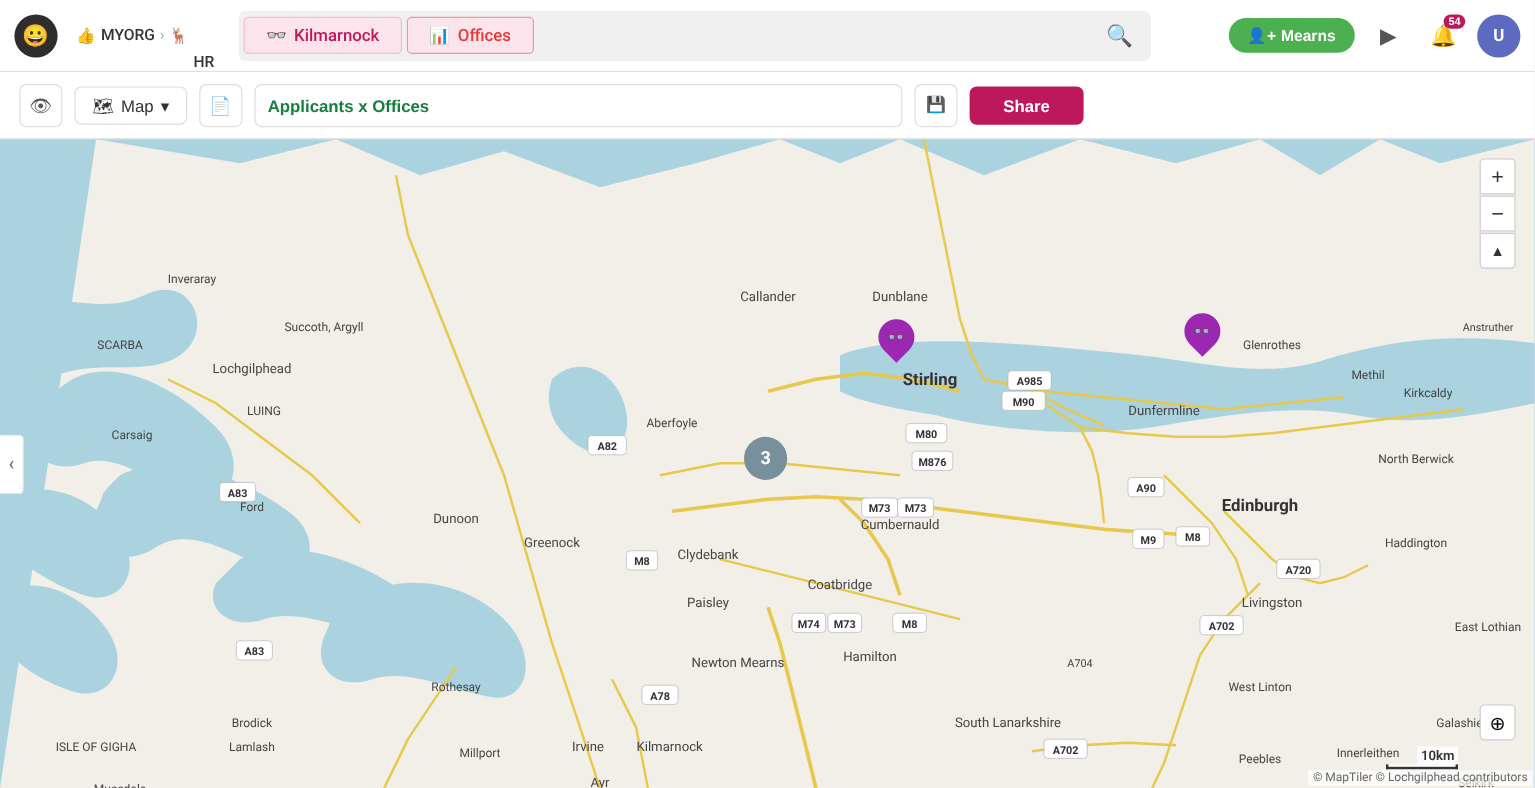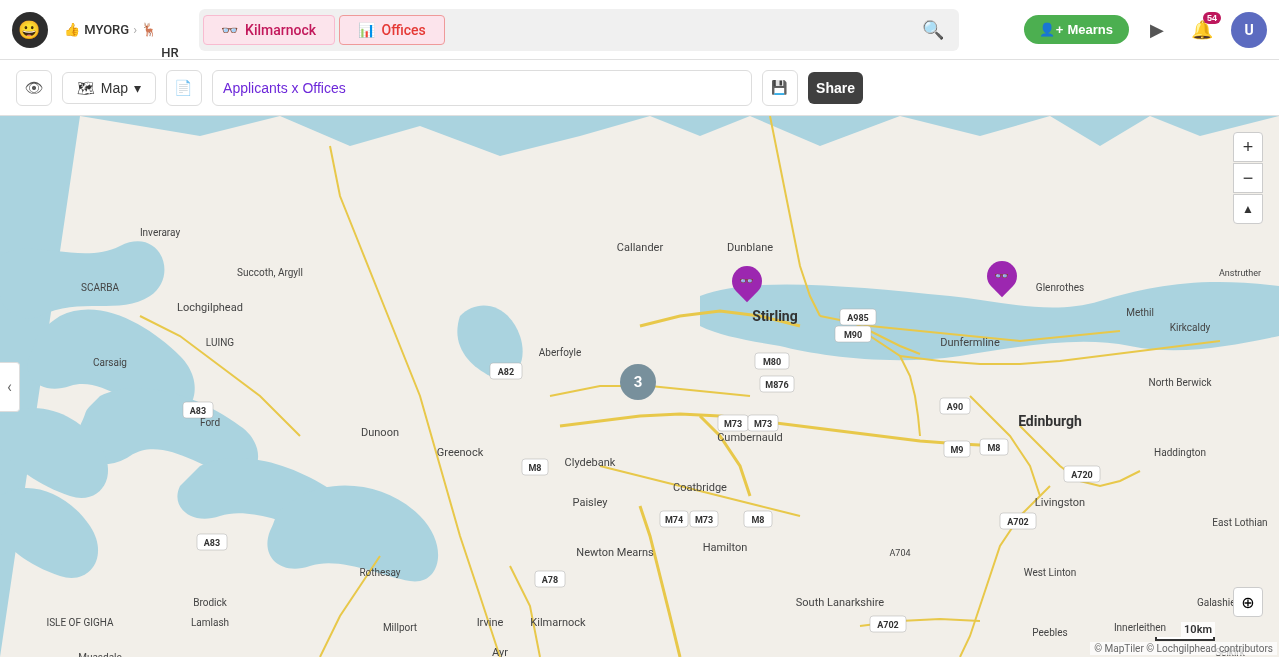--- a/index.html
+++ b/index.html
@@ -160,38 +160,39 @@
       border-radius: 6px;
       background: white;
       flex: 1;
       max-width: 540px;
       padding: 0 10px;
       height: 36px;
       gap: 8px;
     }
     .title-input {
       border: none; outline: none;
-      font-size: 14px; color: #6d28d9;
+      font-size: 14px; color: #15803d;
       flex: 1;
       background: transparent;
+      font-weight: bold;
     }
     .save-icon-btn {
       width: 36px; height: 36px;
       border: 1px solid #ddd;
       border-radius: 6px;
       background: white;
       display: flex; align-items: center; justify-content: center;
       cursor: pointer; color: #555;
     }
     .share-btn {
-      background: #404040;
+      background: #be185d;
       color: white;
       border: none;
       border-radius: 6px;
-      padding: 8px 8px;
+      padding: 8px 28px;
       font-size: 14px;
       font-weight: 600;
       cursor: pointer;
     }
 
     
     .map-container {
       position: relative;
       width: 1279px;
       height: calc(657px - 60px - 56px);

